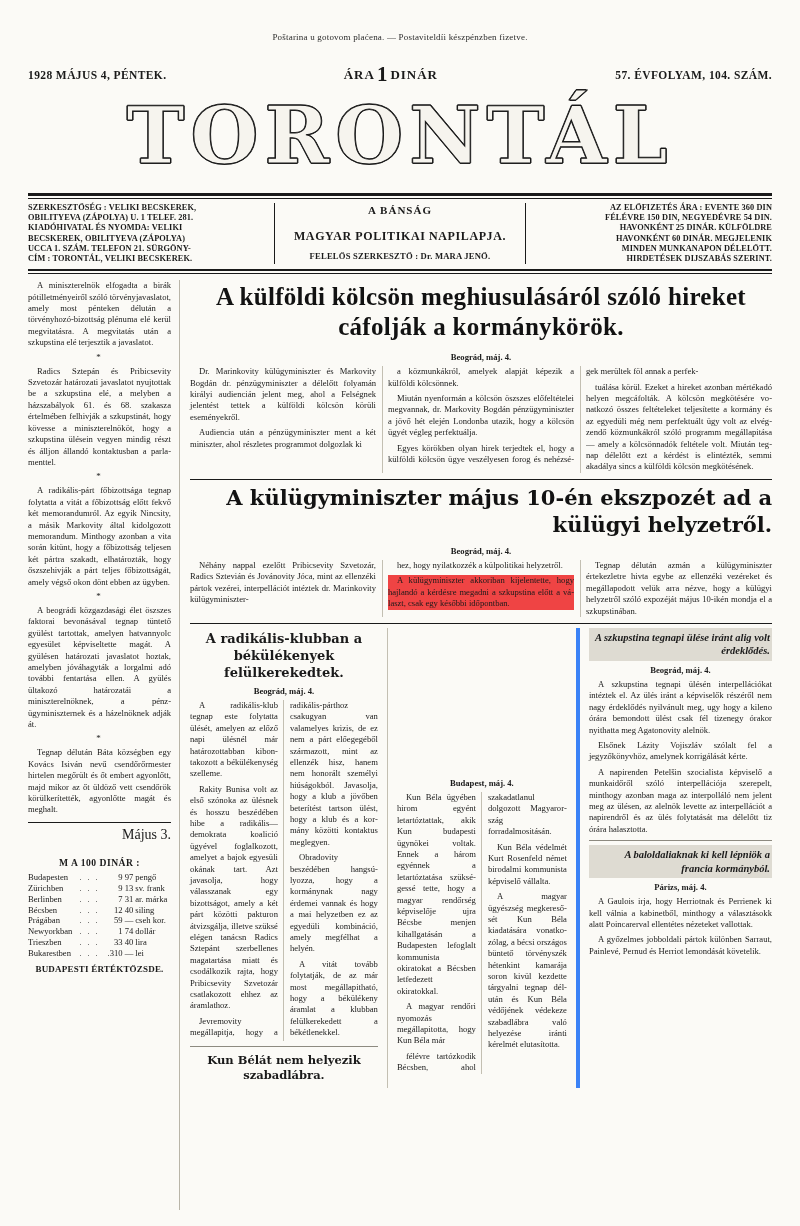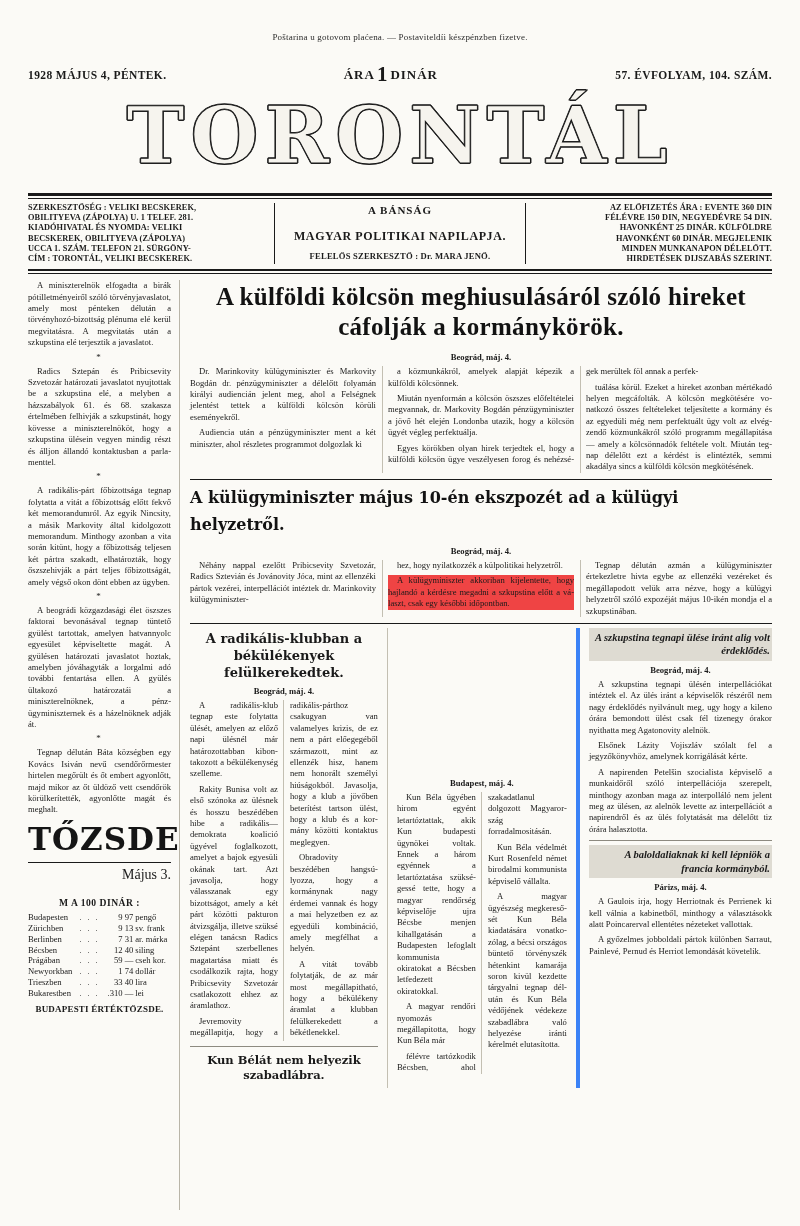--- a/index.html
+++ b/index.html
@@ -181,23 +181,23 @@
   .headline1 {
     text-align: center;
     font-size: 25px;
     line-height: 30px;
     font-weight: bold;
     letter-spacing: .3px;
     margin: 2px 0 10px 0;
     color: #121212;
   }
   .headline2 {
-    text-align: left;
+    text-align: right;
     font-family: "DejaVu Serif", serif;
-    font-size: 16px;
+    font-size: 21px;
     line-height: 27px;
     font-weight: bold;
     margin: 4px 0 8px 0;
     color: #121212;
   }
   .dateline {
     text-align: center;
     font-size: 8.6px;
     font-weight: bold;
     margin: 0 0 4px 0;
@@ -372,21 +372,20 @@
       <p class="art">A miniszterelnök elfogadta a bi­rák pótilletményeiről szóló törvény­javaslatot, amely most pénteken délután a törvényhozó-bizottság plénuma elé kerül megvitatásra. A megvitatás után a szkupstina elé terjesztik a javaslatot.</p>
       <div class="sep-star">*</div>
       <p class="art">Radics Sztepán és Pribicsevity Szvetozár határozati javaslatot nyujtottak be a szkupstina elé, a melyben a házszabályok 61. és 68. szakasza értelmében felhivják a szkupstinát, hogy kövesse a mi­niszterelnököt, hogy a szkupstina ülésein vegyen mindig részt és áll­jon állandó kontaktusban a parla­menttel.</p>
       <div class="sep-star">*</div>
       <p class="art">A radikális-párt főbizottsága teg­nap folytatta a vitát a főbizottság előtt fekvő két memorandumról. Az egyik Nincsity, a másik Markovity által kidolgozott memorandum. Mint­hogy azonban a vita során kitünt, hogy a főbizottság teljesen két párt­ra szakadt, elhatározták, hogy ősz­szehivják a párt teljes főbizottságát, amely végső okon dönt ebben az ügyben.</p>
       <div class="sep-star">*</div>
       <p class="art">A beográdi közgazdasági élet ösz­szes faktorai bevonásával tegnap tüntető gyülést tartottak, amelyen hatvannyolc egyesület képviseltet­te magát. A gyülésen határozati ja­vaslatot hoztak, amelyben jóváhagy­ták a lorgalmi adó további fentar­tása ellen. A gyülés ültakozó hatá­rozatái a miniszterelnöknek, a pénz­ügyminiszternek és a házelnöknek adják át.</p>
       <div class="sep-star">*</div>
       <p class="art">Tegnap délután Báta községben egy Kovács Isiván nevű csendőrőr­mester hirtelen megőrült és őt em­bert agyonlőtt, majd mikor az őt ül­döző vett csendőrök körülkerítet­ték, agyonlőtte magát és meghalt.</p>
 
-      <div class="tozsde-title">TŐZSDE</div>
       <div class="rule-art"></div>
       <div class="tozsde-date">Május 3.</div>
       <div class="tozsde-head">M A 100 DINÁR :</div>
 
       <table class="rates">
         <tbody>
           <tr>
             <td class="city">Budapesten</td>
             <td class="dots">. . .</td>
             <td class="val">9 97</td>

